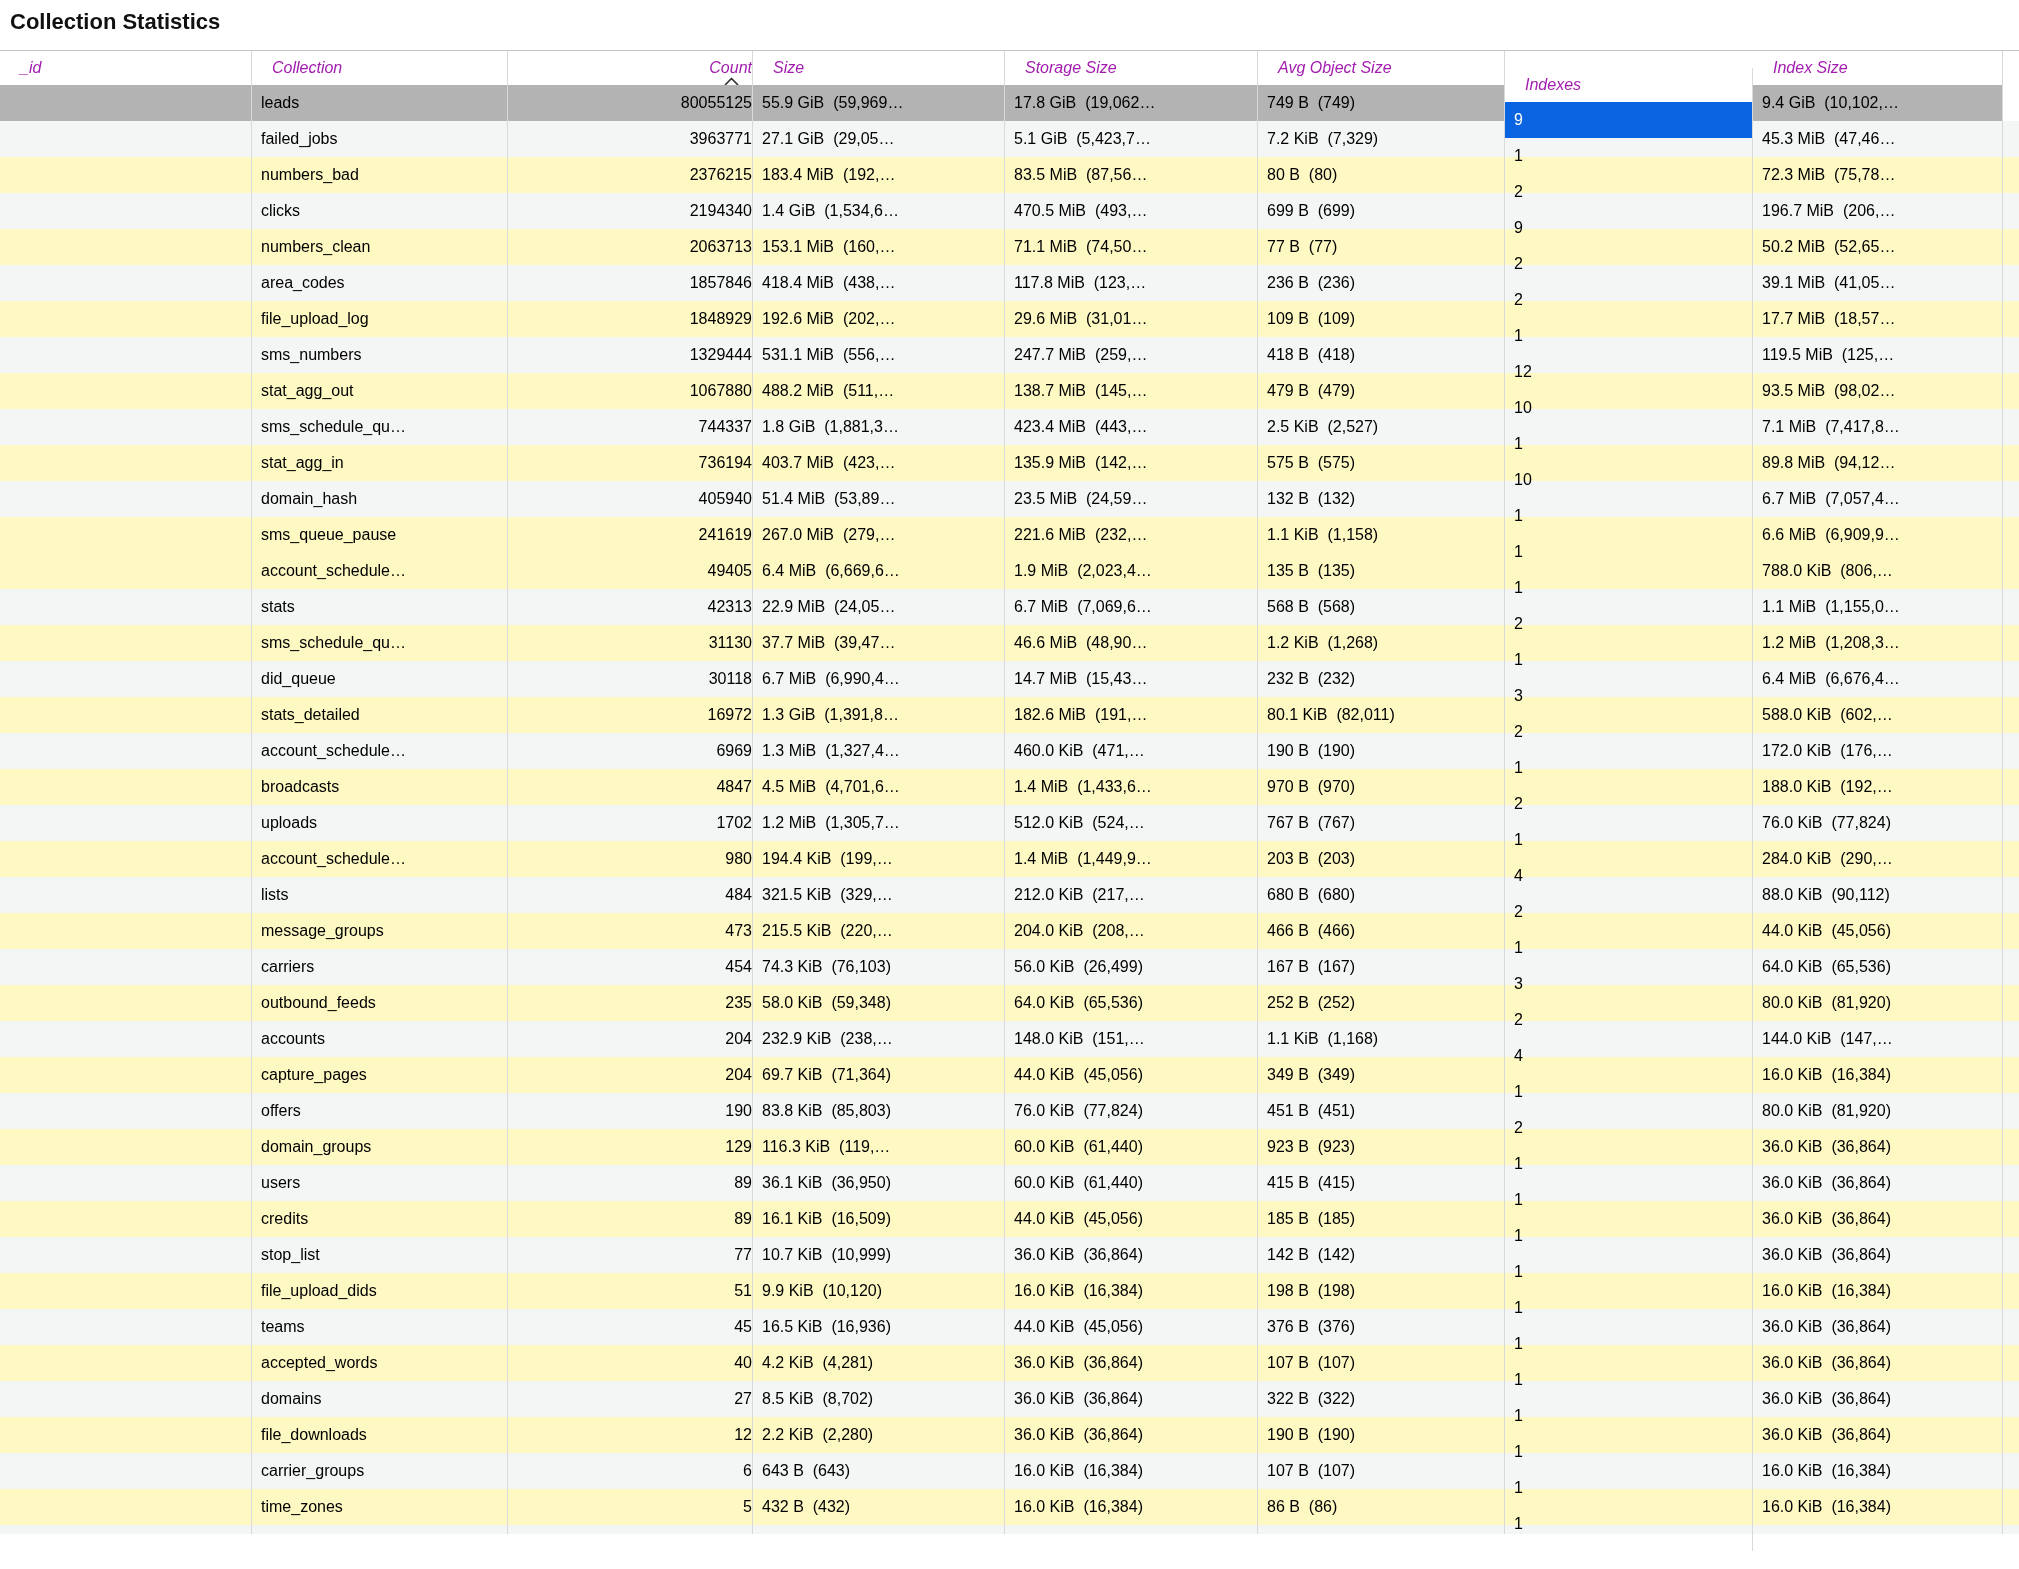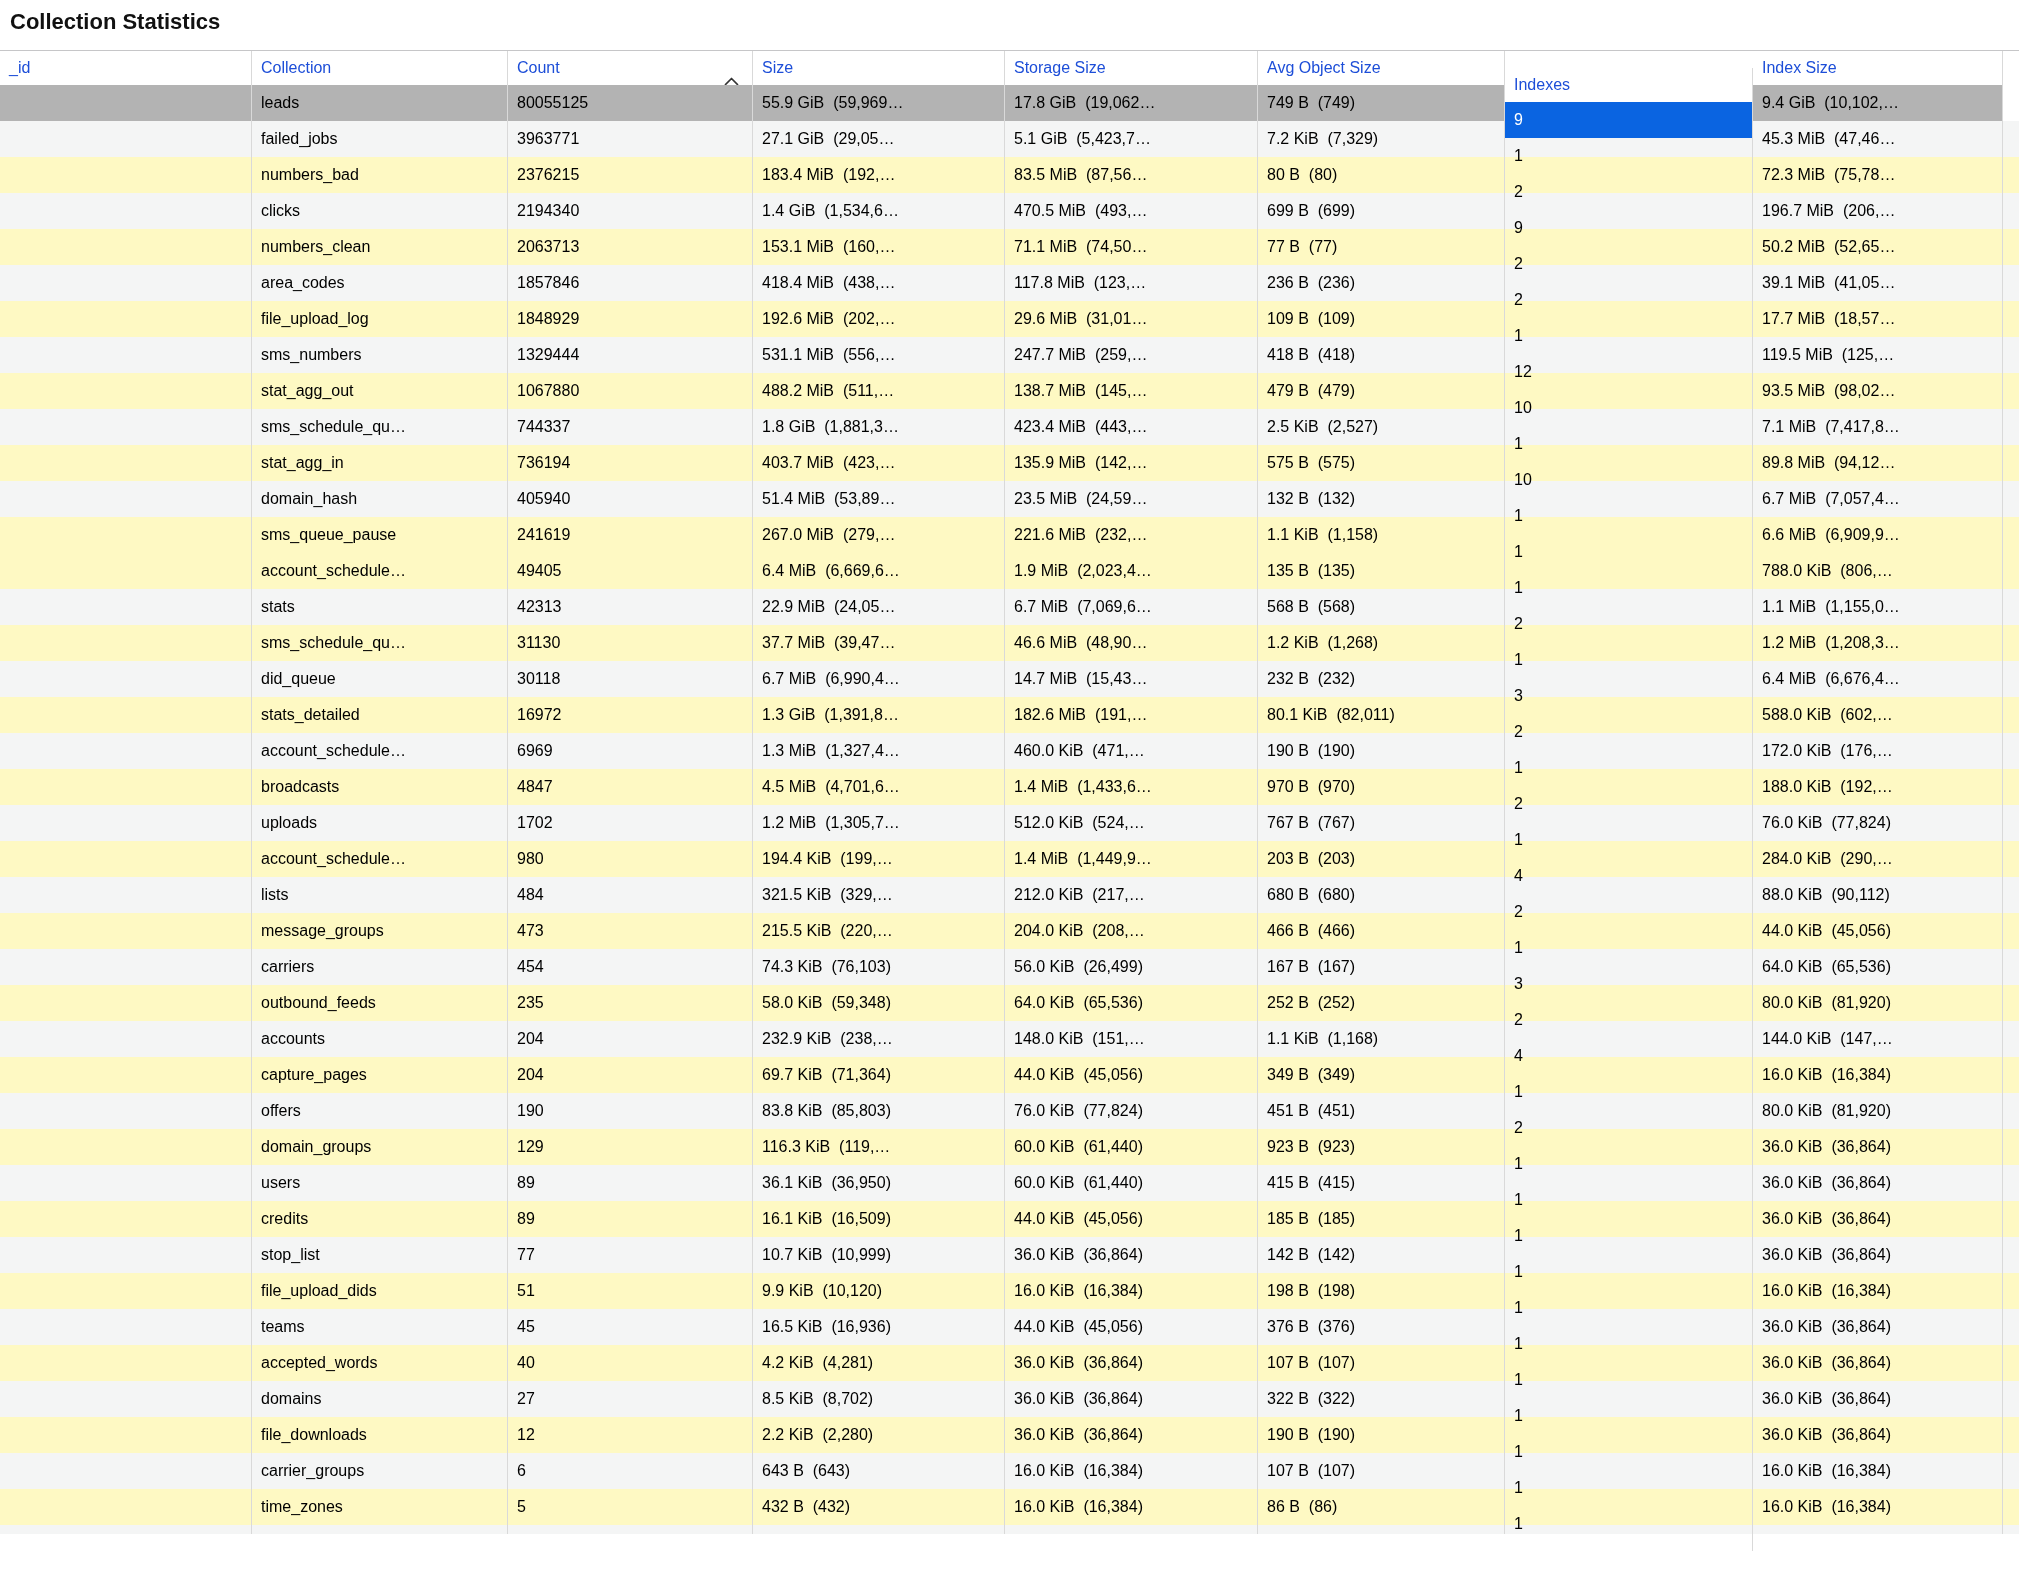--- a/index.html
+++ b/index.html
@@ -20,24 +20,24 @@
     position:absolute; top:50px; left:0; width:2019px; bottom:0;
     border-top:1px solid #c6c6c8;
     overflow:hidden;
   }
   .header-row {
     display:flex; height:34px; background:#ffffff;
   }
   .hcell {
     position:relative;
     height:34px; line-height:34px;
-    padding-left:9px;
-    font-size:16px; font-weight:400; color:#1d4ed8;
+    padding-left:20px;
+    font-size:16px; font-weight:400; color:#a21caf;
     border-right:1px solid #d9d9d9;
-    white-space:pre; overflow:hidden;
+    white-space:pre; overflow:hidden;font-style:italic;
   }
   .body { width:1612px; }
   .row {
     display:flex; height:36px; width:2019px;
   }
   .row.odd  { background:#fef9c3; }
   .row.even { background:#f4f5f5; }
   .row.selected { background:#ffffff; }
   .row.selected .cell { background:#b3b3b3; }
   .cell {
@@ -47,21 +47,21 @@
     border-right:1px solid #d9d9d9;
     white-space:pre; overflow:hidden;
   }
   .cell.focused {
     background:#0a64e1 !important;
     color:#ffffff;
   }
   
   .col-id              { width:252px; }
   .col-collection      { width:256px; }
-  .col-count           { width:245px; }
+  .col-count           { width:245px;text-align:right; }
   .col-size            { width:252px; }
   .col-storage_size    { width:253px; }
   .col-avg_object_size { width:247px; }
   .col-indexes         { width:248px;margin-top:17px; }
   .col-index_size      { width:250px; }
   .sort-icon {
     position:absolute; right:13px; top:13px;
   }
   .partial-row {
     height:9px; width:2019px;

